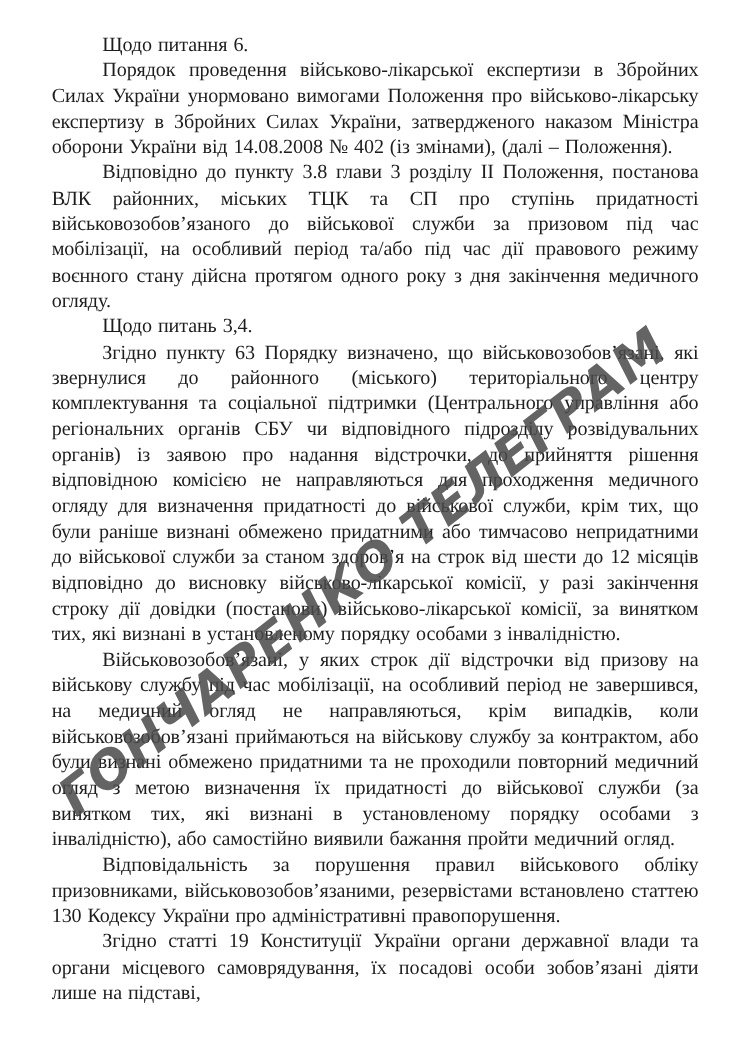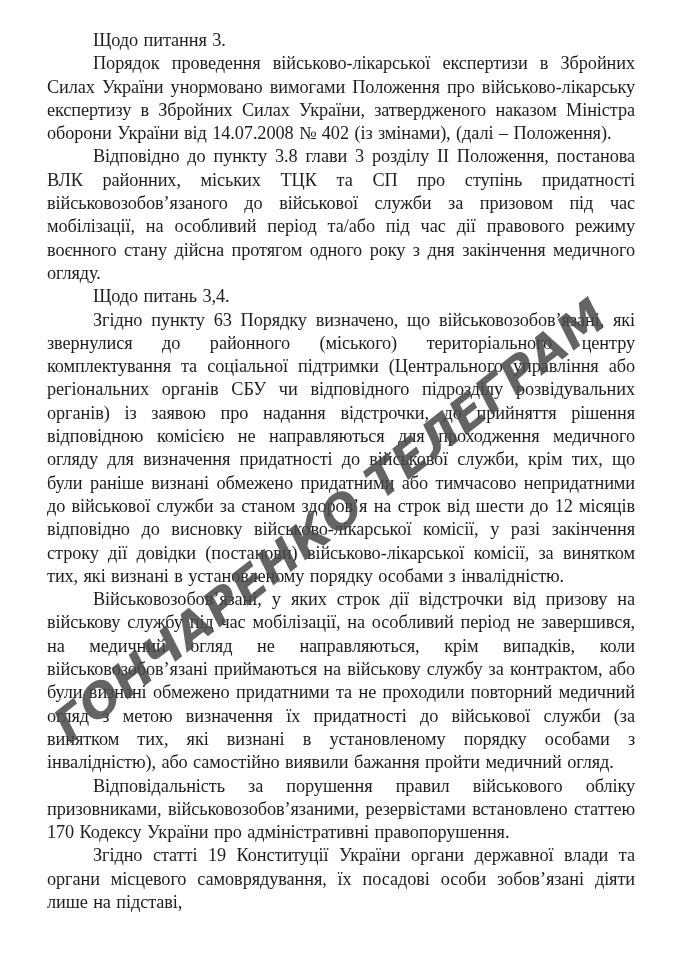--- a/index.html
+++ b/index.html
@@ -51,23 +51,23 @@
   }
 </style>
 </head>
 <body>
 
 <div class="page">
 
   <div class="watermark">ГОНЧАРЕНКО ТЕЛЕГРАМ</div>
 
   <div class="content">
-    <p>Щодо питання 3.</p>
-    <p>Порядок проведення військово-лікарської експертизи в Збройних Силах України унормовано вимогами Положення про військово-лікарську експертизу в Збройних Силах України, затвердженого наказом Міністра оборони України від 14.07.2008 № 402 (із змінами), (далі – Положення).</p>
+    <p>Щодо питання 6.</p>
+    <p>Порядок проведення військово-лікарської експертизи в Збройних Силах України унормовано вимогами Положення про військово-лікарську експертизу в Збройних Силах України, затвердженого наказом Міністра оборони України від 14.08.2008 № 402 (із змінами), (далі – Положення).</p>
     <p>Відповідно до пункту 3.8 глави 3 розділу ІІ Положення, постанова ВЛК районних, міських ТЦК та СП про ступінь придатності військовозобов’язаного до військової служби за призовом під час мобілізації, на особливий період та/або під час дії правового режиму воєнного стану дійсна протягом одного року з дня закінчення медичного огляду.</p>
     <p>Щодо питань 3,4.</p>
     <p>Згідно пункту 63 Порядку визначено, що військовозобов’язані, які звернулися до районного (міського) територіального центру комплектування та соціальної підтримки (Центрального управління або регіональних органів СБУ чи відповідного підрозділу розвідувальних органів) із заявою про надання відстрочки, до прийняття рішення відповідною комісією не направляються для проходження медичного огляду для визначення придатності до військової служби, крім тих, що були раніше визнані обмежено придатними або тимчасово непридатними до військової служби за станом здоров’я на строк від шести до 12 місяців відповідно до висновку військово-лікарської комісії, у разі закінчення строку дії довідки (постанови) військово-лікарської комісії, за винятком тих, які визнані в установленому порядку особами з інвалідністю.</p>
     <p>Військовозобов’язані, у яких строк дії відстрочки від призову на військову службу під час мобілізації, на особливий період не завершився, на медичний огляд не направляються, крім випадків, коли військовозобов’язані приймаються на військову службу за контрактом, або були визнані обмежено придатними та не проходили повторний медичний огляд з метою визначення їх придатності до військової служби (за винятком тих, які визнані в установленому порядку особами з інвалідністю), або самостійно виявили бажання пройти медичний огляд.</p>
-    <p>Відповідальність за порушення правил військового обліку призовниками, військовозобов’язаними, резервістами встановлено статтею 170 Кодексу України про адміністративні правопорушення.</p>
+    <p>Відповідальність за порушення правил військового обліку призовниками, військовозобов’язаними, резервістами встановлено статтею 130 Кодексу України про адміністративні правопорушення.</p>
     <p>Згідно статті 19 Конституції України органи державної влади та органи місцевого самоврядування, їх посадові особи зобов’язані діяти лише на підставі,</p>
   </div>
 
 </div>
 
 </body></html>

